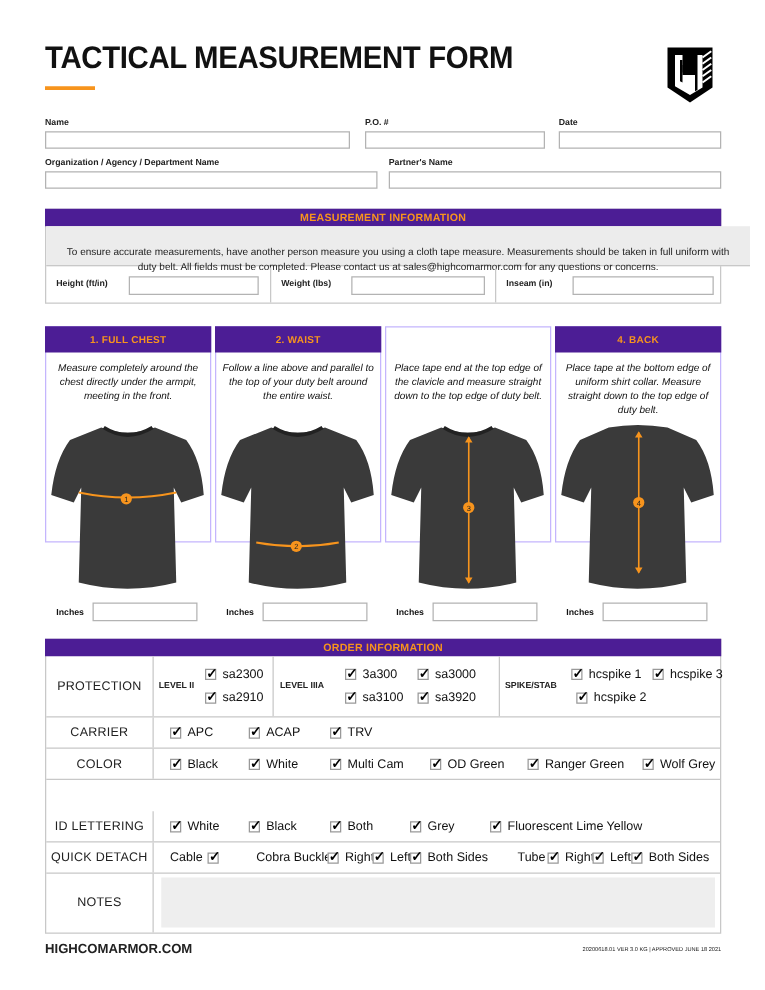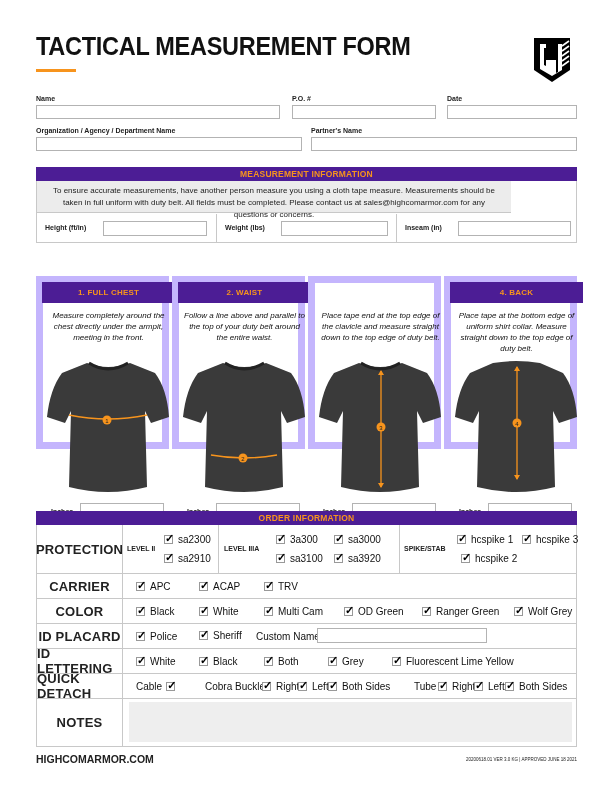--- a/index.html
+++ b/index.html
@@ -11,39 +11,39 @@
   .title-rule { left: 36px; top: 69px; width: 40px; height: 3px; background: #f7941d; }
   .logo { left: 532px; top: 36px; width: 40px; height: 48px; }
 
   .lbl { font-size: 7px; font-weight: bold; color: #222; white-space: nowrap; }
   .inp { border: 1px solid #b3b3b3; background: #fff; }
 
   .sec-head { background: #4c1d95; color: #f7941d; font-weight: bold; font-size: 8.5px; text-align: center; line-height: 14px; letter-spacing: 0.2px; }
 
   .meas-box { left: 36px; top: 167px; width: 541px; height: 76px; border: 1px solid #c8c8c8; }
   .meas-head { position: absolute; left: -1px; top: -1px; width: 541px; height: 14px; }
-  .meas-intro { position: absolute; left: 0; top: 13px; width: 474px; height: 32px; background: #ececec; border-bottom: 1px solid #c8c8c8; font-size: 8px; color: #222; text-align: center; line-height: 12px; padding-top: 4px; padding-left: 8px; padding-right: 8px; }
+  .meas-intro { position: absolute; left: 0; top: 13px; width: 563px; height: 32px; background: #ececec; border-bottom: 1px solid #c8c8c8; font-size: 8px; color: #222; text-align: center; line-height: 12px; padding-top: 15px; padding-left: 8px; padding-right: 8px; }
   .meas-row { position: absolute; left: 0; top: 46px; width: 539px; height: 28px; display: flex; }
   .meas-cell { position: relative; flex: 1; border-right: 1px solid #c8c8c8; }
   .meas-cell:last-child { border-right: none; }
   .meas-cell .lbl { position: absolute; left: 8px; top: 10px; }
   .meas-cell .inp { position: absolute; top: 7px; height: 15px; }
 
-  .card { top: 276px; width: 133px; height: 173px; border: 7px solid #c4b5fd; }
+  .card { top: 261px; width: 133px; height: 173px; border: 1px solid #c4b5fd; }
   .card-head { position: absolute; left: -1px; top: -1px; width: 133px; height: 21px; line-height: 21px; font-size: 8px; }
   .card-desc { position: absolute; left: 4px; top: 27px; width: 123px; font-size: 8px; font-style: italic; text-align: center; line-height: 11px; color: #111; }
   .card-shirt { position: absolute; left: 2px; top: 76px; width: 127px; height: 140px; }
   .card-inches { position: absolute; left: 8px; top: 225px; font-size: 7px; font-weight: bold; }
   .card-inp { position: absolute; left: 37px; top: 220px; width: 84px; height: 15px; }
 
   .order { left: 36px; top: 511px; width: 541px; height: 236px; border: 1px solid #c8c8c8; }
   .order-head { position: absolute; left: -1px; top: -1px; width: 541px; height: 14px; }
   .row { position: absolute; left: 0; width: 539px; border-bottom: 1px solid #c8c8c8; }
   .row:last-child { border-bottom: none; }
-  .row-label { position: absolute; left: 0; top: 0; width: 86px; height: 100%; border-right: 1px solid #c8c8c8; display: flex; align-items: center; justify-content: center; font-size: 13px; font-weight: bold; color: #222; letter-spacing: 0.2px; }
+  .row-label { position: absolute; left: 0; top: 0; width: 86px; height: 100%; border-right: 1px solid #c8c8c8; display: flex; align-items: center; justify-content: center; font-size: 10px; font-weight: normal; color: #222; letter-spacing: 0.2px; }
   .opt { position: absolute; font-size: 10px; color: #111; white-space: nowrap; display: flex; align-items: center; }
   .cb { display: inline-block; width: 9px; height: 9px; border: 1px solid #999; margin-right: 5px; position: relative; background: #fff; }
   .cb::after { content: "✓"; position: absolute; left: 0px; top: -4px; font-size: 11px; font-weight: bold; color: #000; }
   .cb.after { margin-right: 0; margin-left: 4px; }
   .sublbl { position: absolute; font-size: 7px; font-weight: bold; color: #222; white-space: nowrap; }
   .vdiv { position: absolute; top: 0; width: 1px; height: 100%; background: #c8c8c8; }
 
   .notes-area { position: absolute; left: 92px; top: 7px; width: 443px; height: 42px; background: #eeeeee; }
 
   .foot-left { left: 36px; top: 753px; font-size: 10.5px; font-weight: bold; color: #222; }
@@ -242,33 +242,20 @@
     <span class="opt" style="left:385px;top:7px;">
         <span class="cb"></span>
         <span>Ranger Green</span>
       </span>
     <span class="opt" style="left:477px;top:7px;">
         <span class="cb"></span>
         <span>Wolf Grey</span>
       </span>
   </div>
 
-  <div class="row" style="top:112px;height:25px;">
-    <div class="row-label">ID PLACARD</div>
-    <span class="opt" style="left:99px;top:7px;">
-        <span class="cb"></span>
-        <span>Police</span>
-      </span>
-    <span class="opt" style="left:162px;top:6px;">
-        <span class="cb"></span>
-        <span>Sheriff</span>
-      </span>
-    <span class="opt" style="left:219px;top:7px;">Custom Name</span>
-    <div class="abs inp" style="left:280px;top:4px;width:170px;height:15px;"></div>
-  </div>
 
   <div class="row" style="top:137px;height:25px;">
     <div class="row-label">ID LETTERING</div>
     <span class="opt" style="left:99px;top:7px;">
         <span class="cb"></span>
         <span>White</span>
       </span>
     <span class="opt" style="left:162px;top:7px;">
         <span class="cb"></span>
         <span>Black</span>

